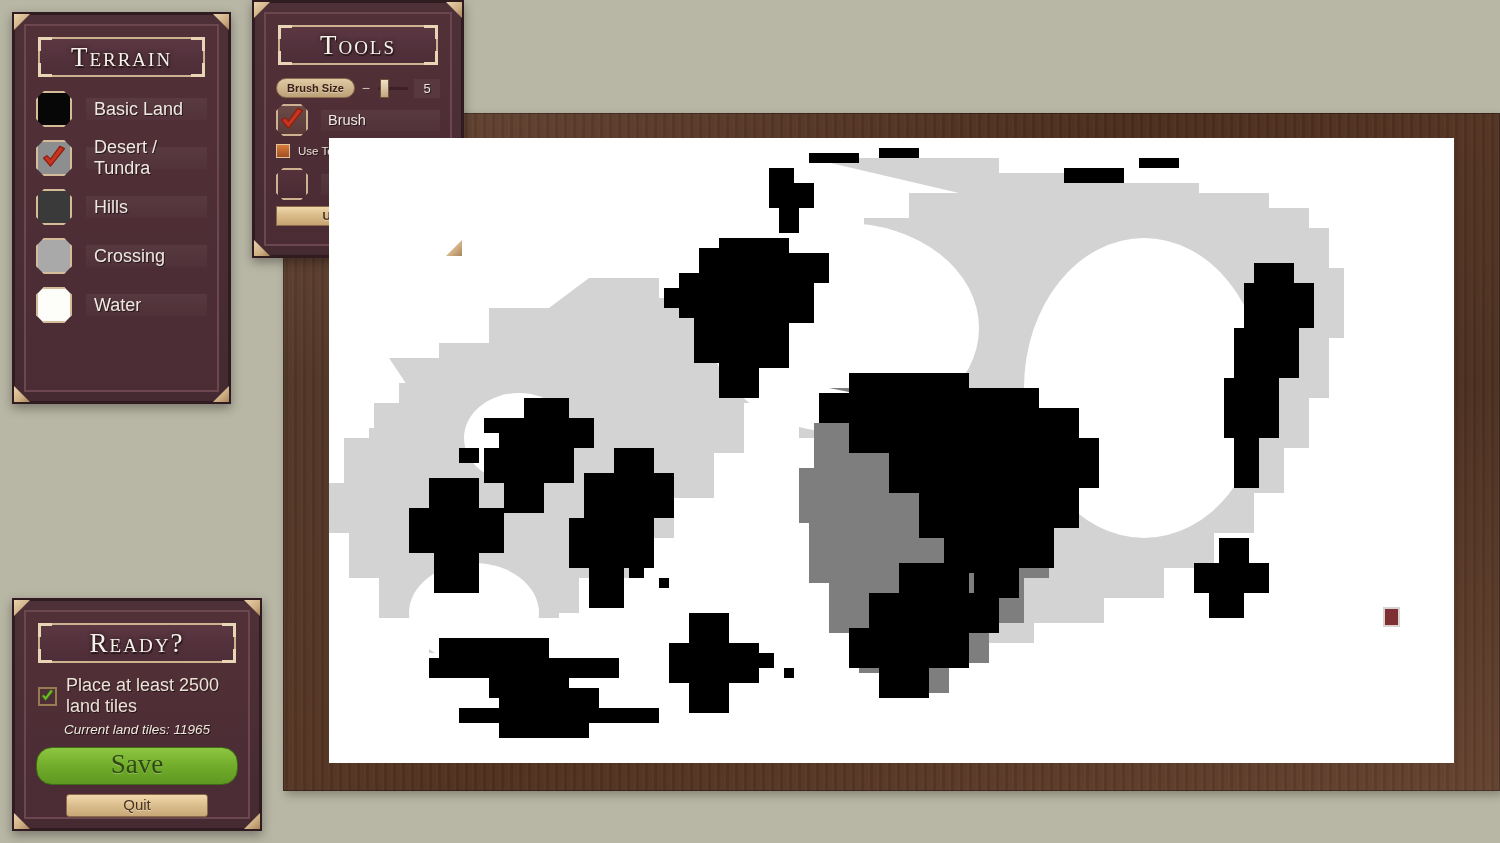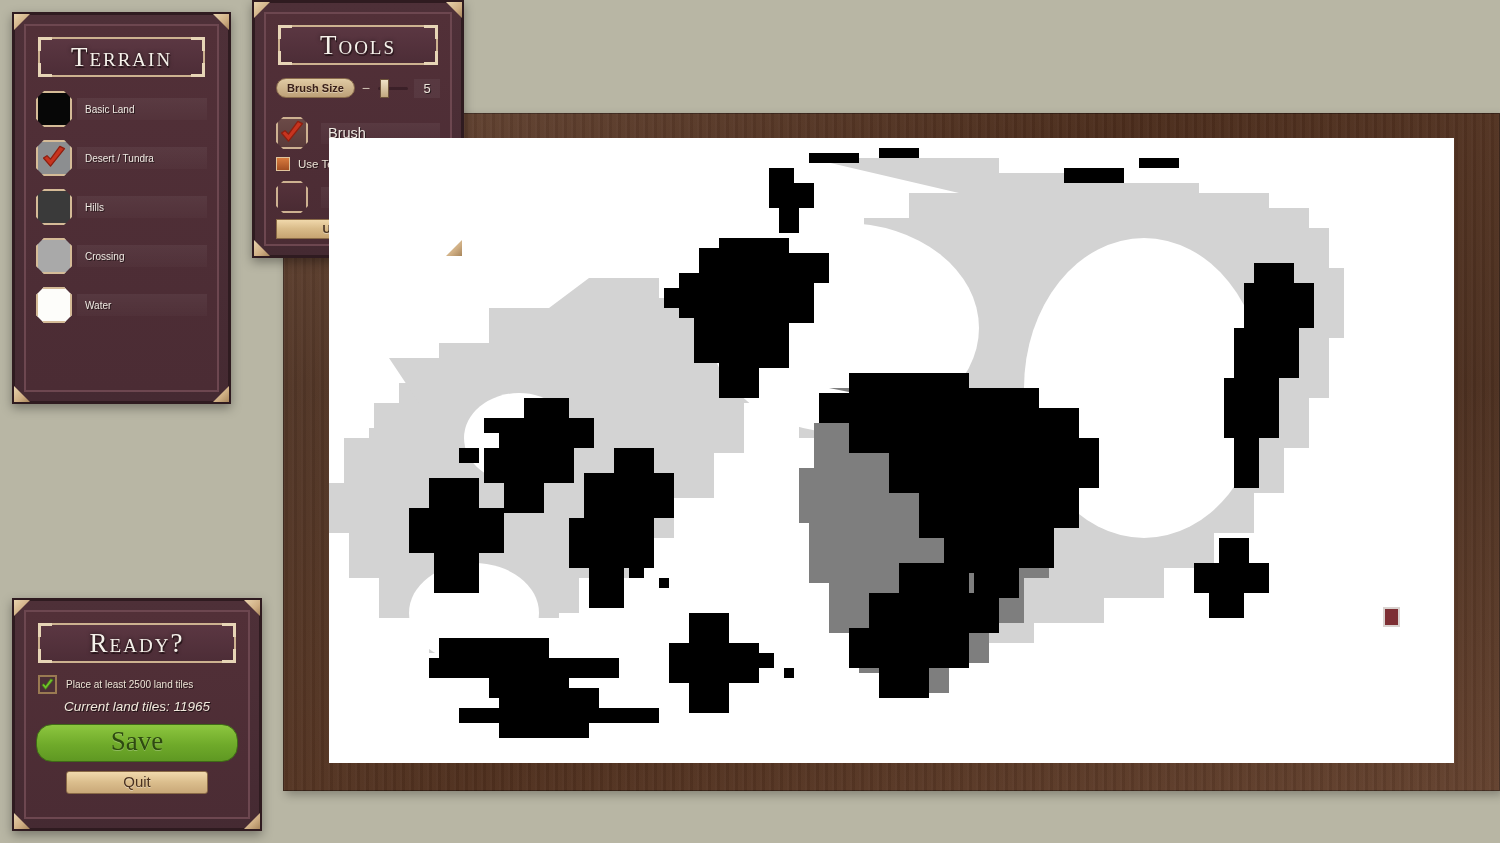--- a/index.html
+++ b/index.html
@@ -116,38 +116,38 @@
     width:36px;height:36px;
     border:2px solid #d5bb97;
     box-sizing:border-box;
     flex:0 0 auto;
     box-shadow: 0 1px 2px rgba(0,0,0,.5);
     display:flex;align-items:center;justify-content:center;
     clip-path: polygon(22% 0,78% 0,100% 22%,100% 78%,78% 100%,22% 100%,0 78%,0 22%);
   }
   .terrain-label{
     flex:1 1 auto;
-    margin-left:5px;
+    margin-left:14px;
     height:22px;
     display:flex;align-items:center;
     padding-left:8px;
     background: linear-gradient(180deg,rgba(255,255,255,.055),rgba(255,255,255,.02));
     color:#efe9e2;
-    font-size:10px;
+    font-size:18px;
     text-shadow: 1px 1px 0 rgba(0,0,0,.55);
     box-sizing:border-box;
   }
   .check-mark{
     width:28px;height:26px;
     display:block;
   }
 
   
   #tools-panel{ left:252px; top:0; width:212px; height:258px; }
-  .brush-size-row{ display:flex; align-items:center; height:22px; margin-bottom:18px; }
+  .brush-size-row{ display:flex; align-items:center; height:22px; margin-bottom:5px; }
   .pill-label{
     background: linear-gradient(180deg,#e0cba4 0%,#bda077 100%);
     color:#3a2018;
     font-size:11px;
     font-weight:bold;
     padding:3px 10px;
     border-radius:11px;
     border:1px solid #8a6c4c;
     text-shadow:0 1px 0 rgba(255,255,255,.35);
     white-space:nowrap;
@@ -217,21 +217,21 @@
   #ready-panel{ left:12px; top:598px; width:250px; height:233px; }
   .req-row{ display:flex; align-items:center; margin:4px 0 2px 2px; }
   .req-check{
     width:19px;height:19px;
     border:2px solid #9a7a52;
     background:#4c2f37;
     box-sizing:border-box;
     display:flex;align-items:center;justify-content:center;
     flex:0 0 auto;
   }
-  .req-text{ margin-left:9px; color:#ece2d5; font-size:10px; text-shadow:1px 1px 0 rgba(0,0,0,.55); }
+  .req-text{ margin-left:9px; color:#ece2d5; font-size:18px; text-shadow:1px 1px 0 rgba(0,0,0,.55); }
   .cur-text{ text-align:center; color:#f1e8dc; font-size:13.5px; margin:5px 0 10px 0; text-shadow:1px 1px 0 rgba(0,0,0,.6);font-style:italic; }
   .save-button{
     display:block; width:100%;
     background: linear-gradient(180deg,#8dc63f 0%,#6faa2a 55%,#5f9822 100%);
     border:1px solid #3f6b16;
     border-radius:16px;
     color:#2e4a10; font-size:27px;
     font-family:"Liberation Serif", serif;
     text-align:center; padding:1px 0 4px 0;
     box-sizing:border-box;

